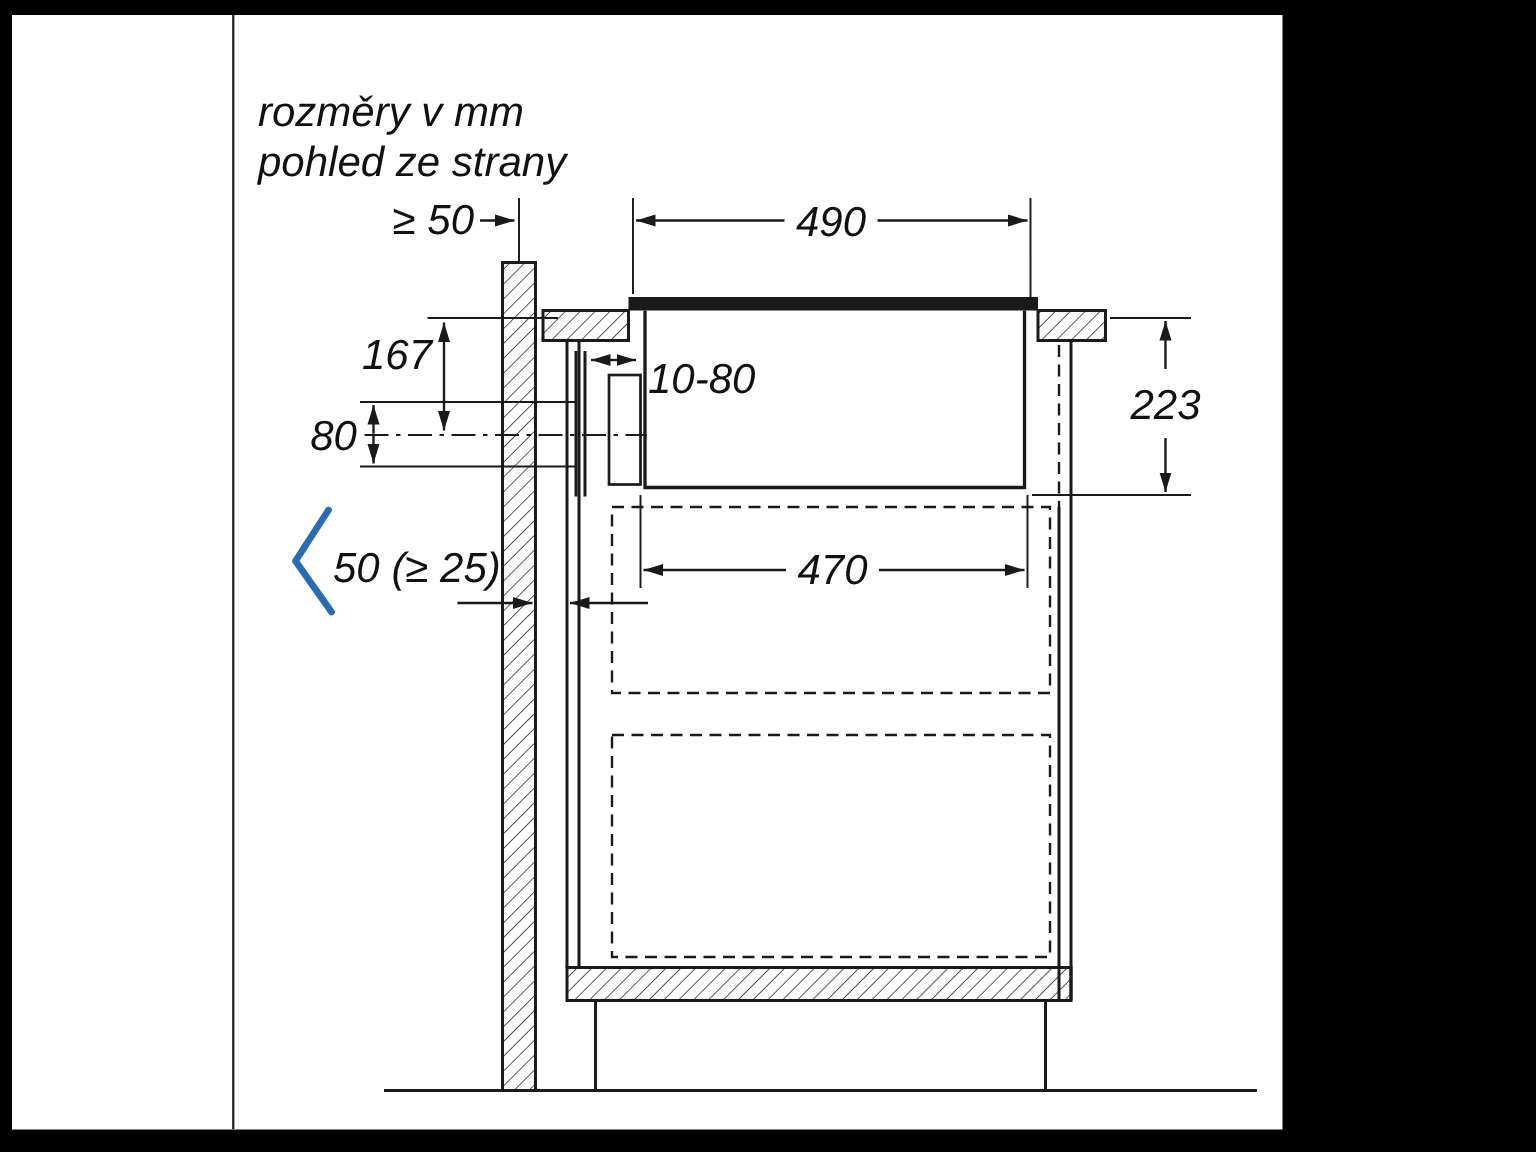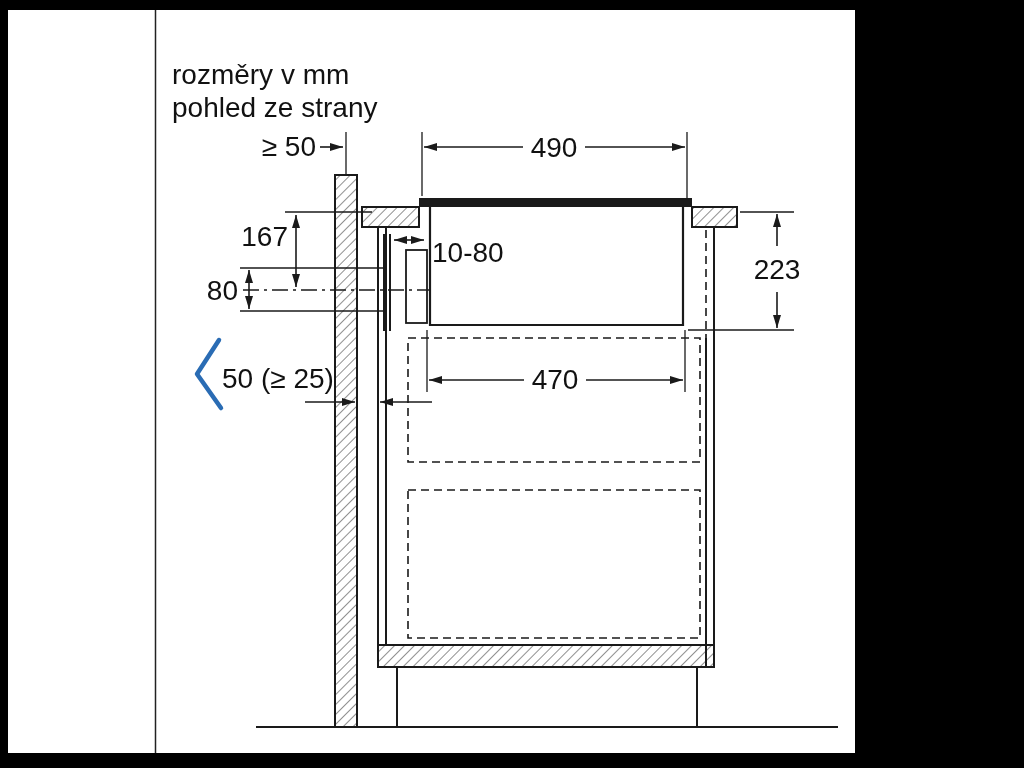--- a/index.html
+++ b/index.html
@@ -15,20 +15,21 @@
     overflow: hidden;
     font-family: "Liberation Sans", sans-serif;
   }
   #canvas {
     position: absolute;
     left: 8px;
     top: 10px;
     width: 847px;
     height: 743px;
     background: #fff;
+    font-style: italic;
   }
   svg { display: block; }
   .lbl {
     font-family: "Liberation Sans", sans-serif;
     font-size: 28px;
     fill: #111;
   }
   .struct { stroke: #1a1a1a; stroke-width: 2; fill: none; }
   .thick  { stroke: #1a1a1a; stroke-width: 2.2; fill: none; }
   .dim    { stroke: #1a1a1a; stroke-width: 1.6; fill: none; }

